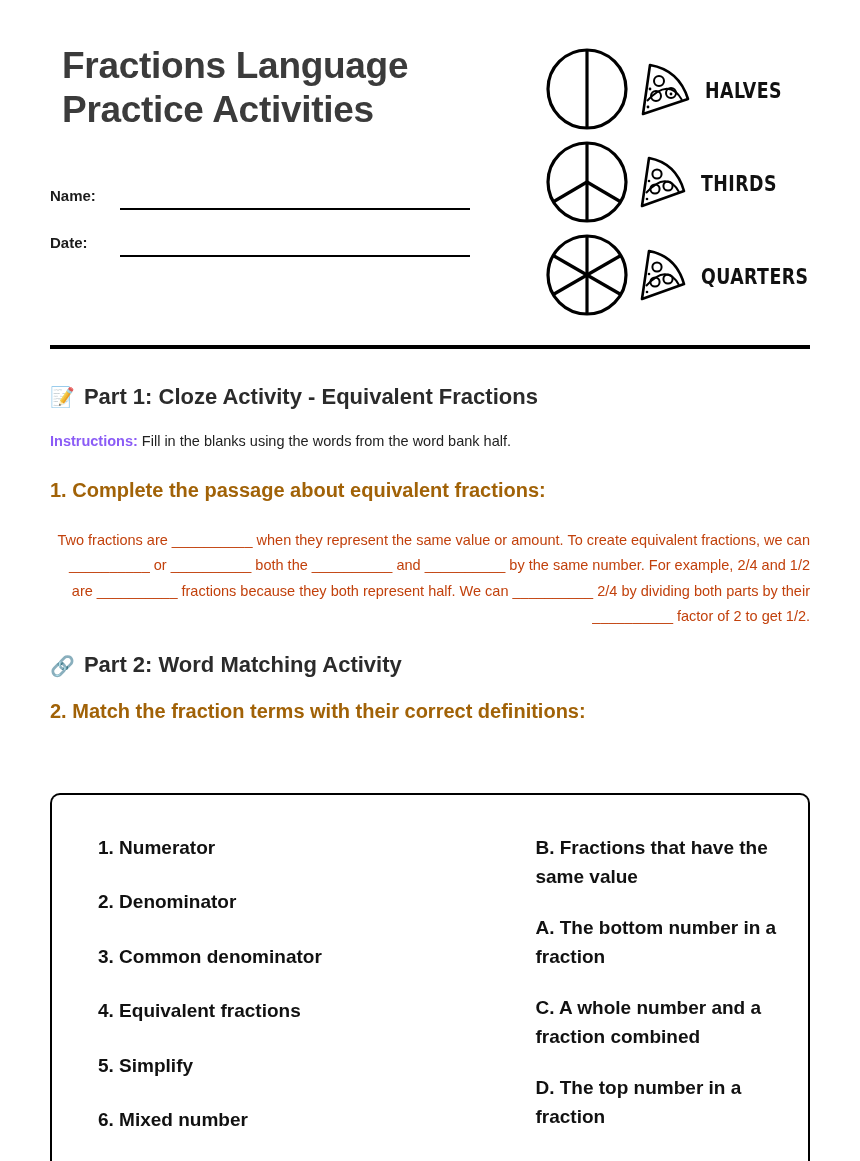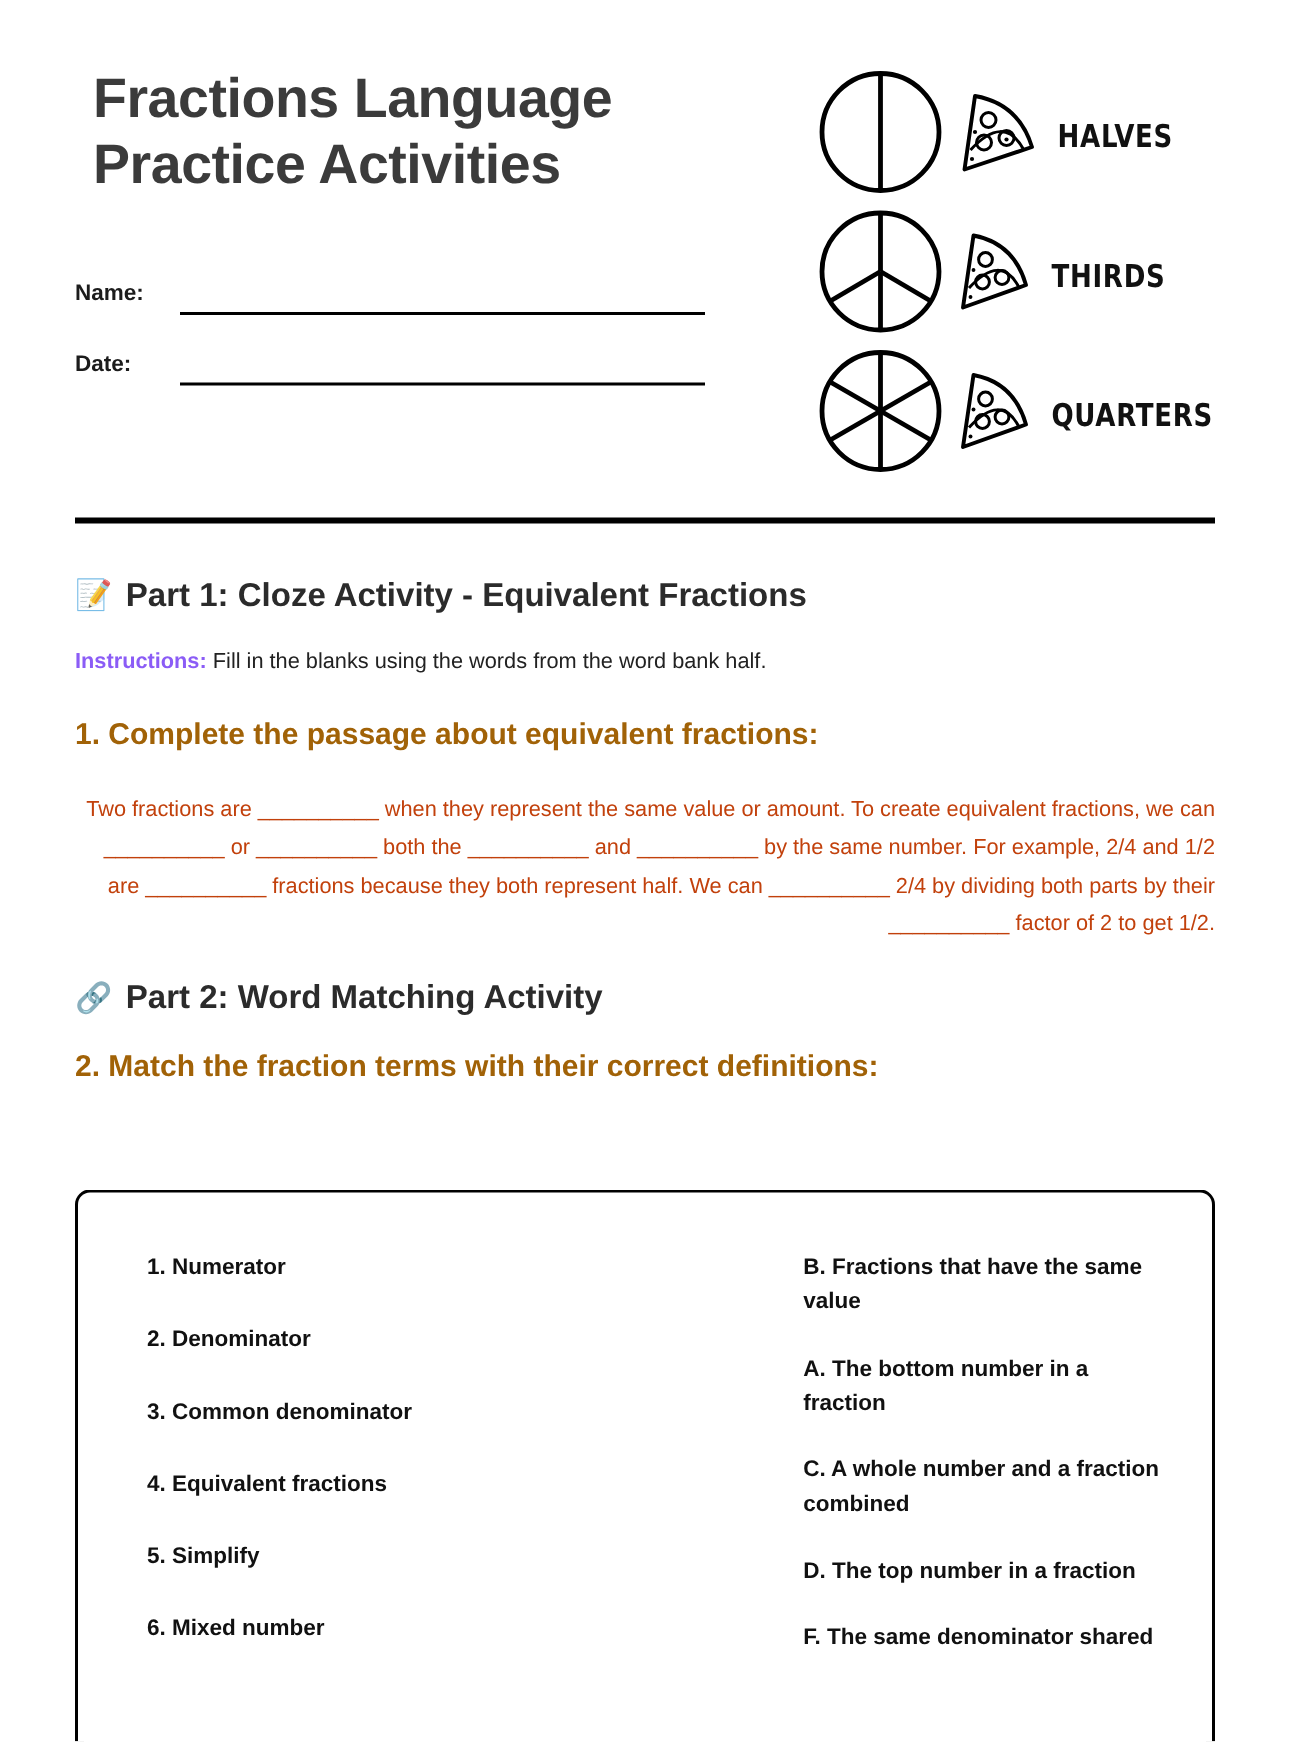--- a/index.html
+++ b/index.html
@@ -164,21 +164,21 @@
     padding: 38px 24px 0 24px;
     box-sizing: border-box;
     height: 100%;
   }
   .match-col {
     box-sizing: border-box;
   }
   .match-col-left { width: 462px; padding-left: 22px; }
   .match-col-right { width: 250px; }
   .match-item {
-    font-size: 15px;
+    font-size: 19px;
     font-weight: bold;
     color: #111111;
     line-height: 1.55;
     margin-bottom: 25px;
   }
   .match-col-right .match-item {
     margin-bottom: 21px;
   }
 </style>
 </head>

